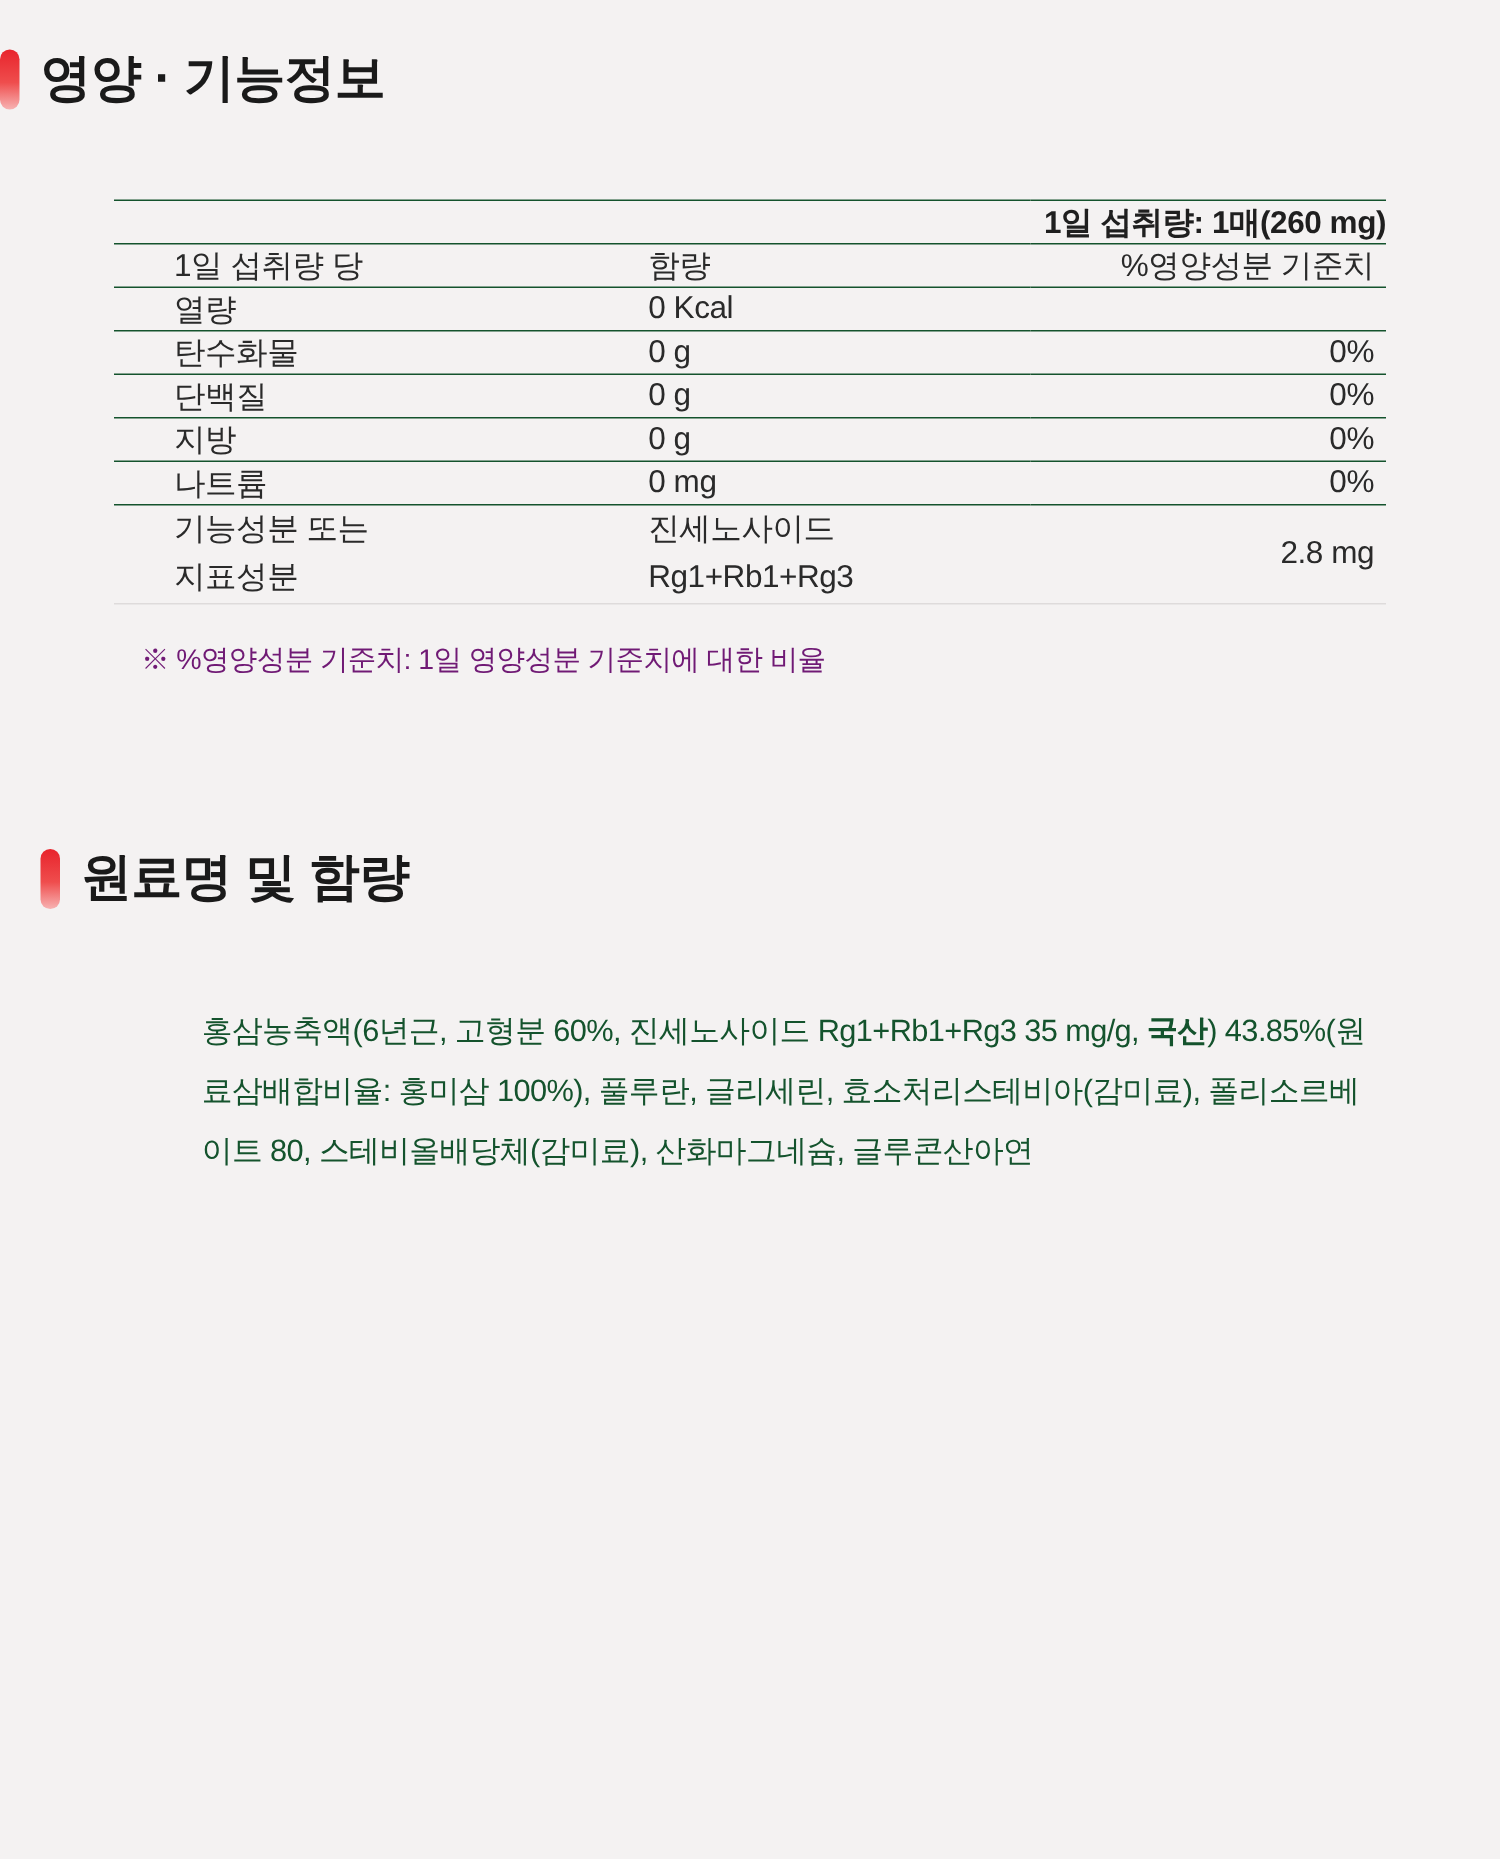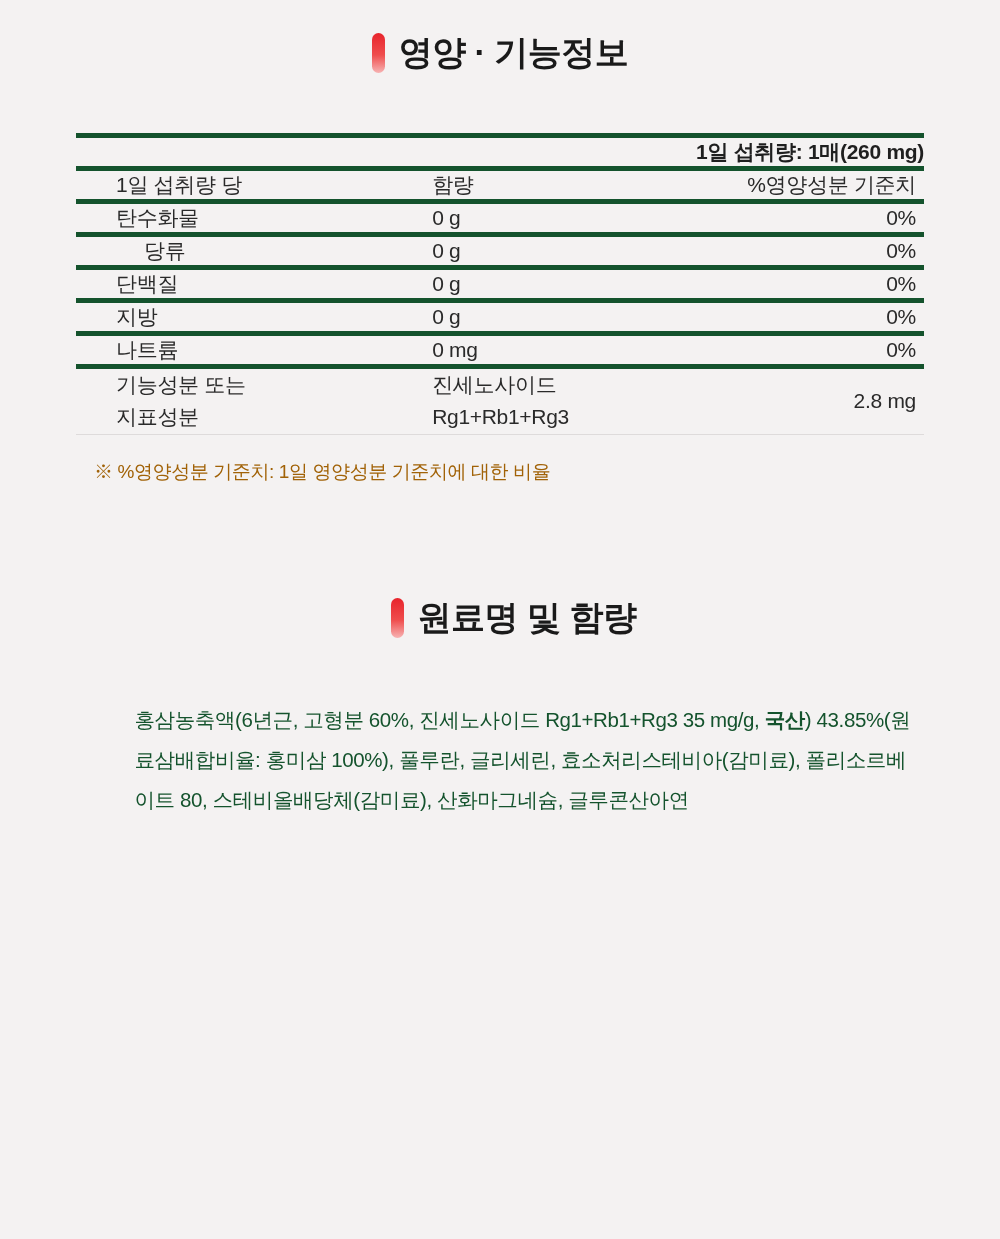--- a/index.html
+++ b/index.html
@@ -18,21 +18,21 @@
     width: 1000px;
     box-sizing: border-box;
     padding: 0;
     position: relative;
   }
 
   
   .section-head {
     display: flex;
     align-items: center;
-    justify-content: center;
+    justify-content: flex-start;
     gap: 14px;
   }
   .head-bar {
     width: 13px;
     height: 40px;
     border-radius: 7px;
     background: linear-gradient(180deg, #e8242c 0%, #ef4d4d 55%, #f7b3b3 100%);
     display: inline-block;
     flex: 0 0 auto;
     position: relative;
@@ -59,21 +59,21 @@
     width: 100%;
     border-collapse: collapse;
     font-size: 21px;
     color: #2a2a2a;
   }
   table.nutri td {
     padding: 0;
     vertical-align: middle;
   }
   .row-line td {
-    border-top: 5px solid #14532d;
+    border-top: 1px solid #14532d;
   }
   .serving-row td {
     text-align: right;
     padding: 22px 8px 22px 0;
     font-size: 21px;
     font-weight: bold;
     color: #1f1f1f;
     letter-spacing: -0.3px;
   }
   .header-row td {
@@ -101,21 +101,21 @@
   .func-name { white-space: pre-line; }
   .func-amt  { white-space: pre-line; }
 
   .table-foot {
     width: 848px;
     margin: 0 auto;
     border-top: 1px solid #dedbdb;
   }
   .note {
     font-size: 19px;
-    color: #a16207;
+    color: #701a75;
     letter-spacing: -0.4px;
     padding: 24px 0 0 18px;
   }
 
   
   .ingredients-block {
     margin-top: 112px;
     padding-left: 27px;
   }
   .ingredients-body {
@@ -147,32 +147,32 @@
         <tr class="serving-row row-line">
           <td colspan="3">1일 섭취량: 1매(260 mg)</td>
         </tr>
 
         <tr class="header-row row-line">
           <td class="c-name">1일 섭취량 당</td>
           <td class="c-amt">함량</td>
           <td class="c-pct">%영양성분 기준치</td>
         </tr>
 
+        <tr class="data-row row-line">
+          <td class="c-name">열량</td>
+          <td class="c-amt">0 Kcal</td>
+          <td class="c-pct"></td>
+        </tr>
 
         <tr class="data-row row-line">
           <td class="c-name">탄수화물</td>
           <td class="c-amt">0 g</td>
           <td class="c-pct">0%</td>
         </tr>
 
-        <tr class="data-row row-line">
-          <td class="c-name indent">당류</td>
-          <td class="c-amt">0 g</td>
-          <td class="c-pct">0%</td>
-        </tr>
 
         <tr class="data-row row-line">
           <td class="c-name">단백질</td>
           <td class="c-amt">0 g</td>
           <td class="c-pct">0%</td>
         </tr>
 
         <tr class="data-row row-line">
           <td class="c-name">지방</td>
           <td class="c-amt">0 g</td>

